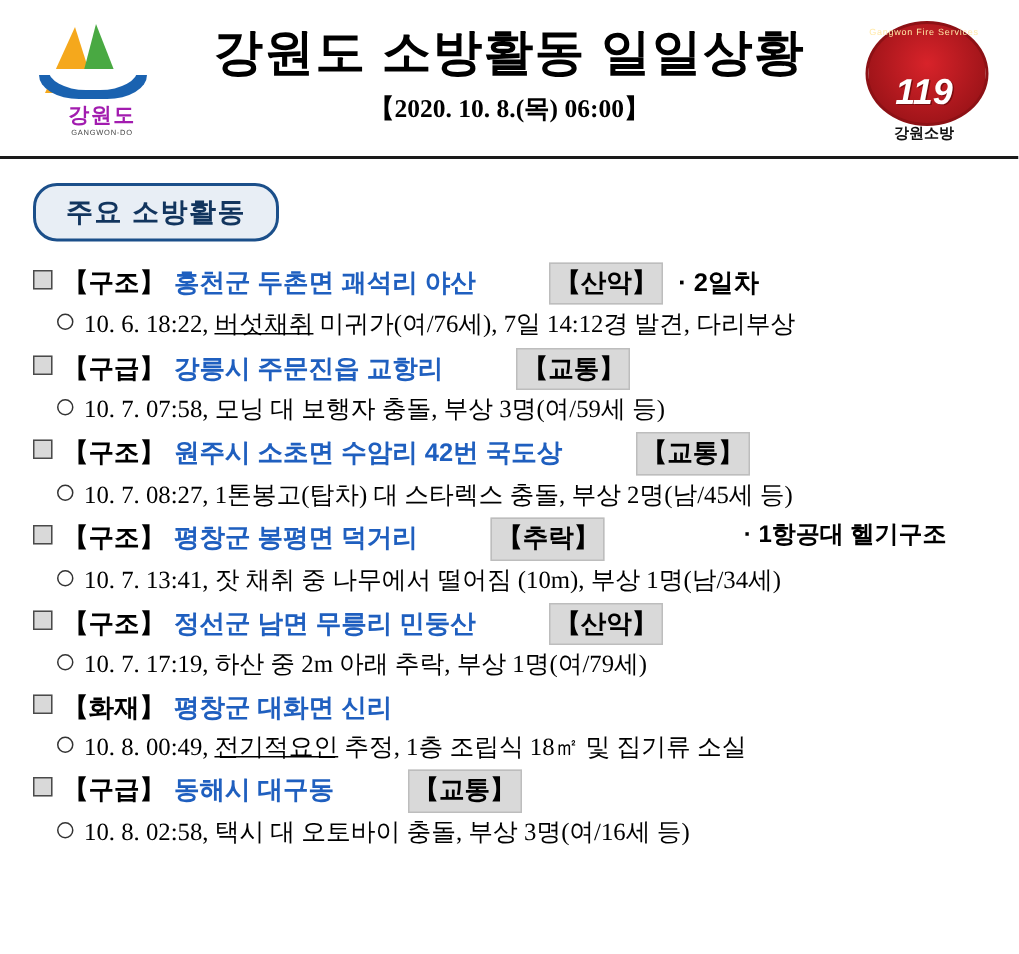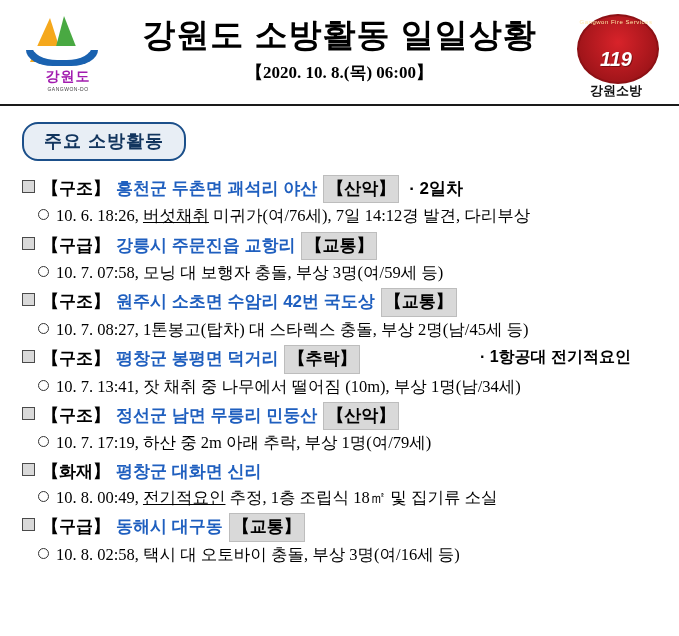--- a/index.html
+++ b/index.html
@@ -132,32 +132,32 @@
     letter-spacing: 0.5px;
   }
   .emblem-119 {
     position: absolute;
     left: 0; top: 36px;
     width: 86px;
     text-align: center;
     font-family: "Liberation Sans", sans-serif;
     font-weight: bold;
     font-style: italic;
-    font-size: 20px;
+    font-size: 24px;
     color: #ffffff;
     text-shadow: 1px 1px 0 #7a0d10;
   }
   .emblem-bottom {
     position: absolute;
     left: 4px; top: 70px;
     width: 78px;
     text-align: center;
     font-family: Liberation Mono, monospace;
     font-weight: bold;
-    font-size: 13px;
+    font-size: 10px;
     color: #111;
   }
 
   
   .section-bar {
     margin: 16px 12px 0 22px;
     display: inline-block;
     padding: 5px 20px 6px 20px;
     border: 2px solid #1b4f8a;
     border-radius: 16px;
@@ -208,20 +208,21 @@
     color: #1f5fbf;
     margin-right: 6px;
   }
   .kind {
     font-family: "Liberation Sans", sans-serif;
     font-weight: bold;
     color: #000;
     background: #d9d9d9;
     padding: 0 3px;
     border: 1px solid #bdbdbd;
+    margin-left: 43px;
   }
   .extra {
     font-family: "Liberation Sans", sans-serif;
     font-weight: bold;
     color: #000;
     margin-left: 10px;
   }
   .right-note {
     position: absolute;
     right: 34px;
@@ -294,21 +295,21 @@
   <div class="entry">
     <div class="headline">
       <span class="sq-bullet"></span>
       <span class="tag">【구조】</span>
       <span class="place">홍천군 두촌면 괘석리 야산</span>
       <span class="kind">【산악】</span>
       <span class="extra">· 2일차</span>
     </div>
     <div class="detail">
       <span class="circle-bullet"></span>
-      <span class="detail-text">10. 6. 18:26,</span>
+      <span class="detail-text">10. 6. 18:22,</span>
       <span class="detail-text underline" style="margin:0 4px;">버섯채취</span>
       <span class="detail-text">미귀가(여/76세), 7일 14:12경 발견, 다리부상</span>
     </div>
   </div>
 
   <div class="entry">
     <div class="headline">
       <span class="sq-bullet"></span>
       <span class="tag">【구급】</span>
       <span class="place">강릉시 주문진읍 교항리</span>
@@ -332,21 +333,21 @@
       <span class="detail-text">10. 7. 08:27, 1톤봉고(탑차) 대 스타렉스 충돌, 부상 2명(남/45세 등)</span>
     </div>
   </div>
 
   <div class="entry">
     <div class="headline">
       <span class="sq-bullet"></span>
       <span class="tag">【구조】</span>
       <span class="place">평창군 봉평면 덕거리</span>
       <span class="kind">【추락】</span>
-      <span class="right-note">· 1항공대 전기적요인</span>
+      <span class="right-note">· 1항공대 헬기구조</span>
     </div>
     <div class="detail">
       <span class="circle-bullet"></span>
       <span class="detail-text">10. 7. 13:41, 잣 채취 중 나무에서 떨어짐 (10m), 부상 1명(남/34세)</span>
     </div>
   </div>
 
   <div class="entry">
     <div class="headline">
       <span class="sq-bullet"></span>

